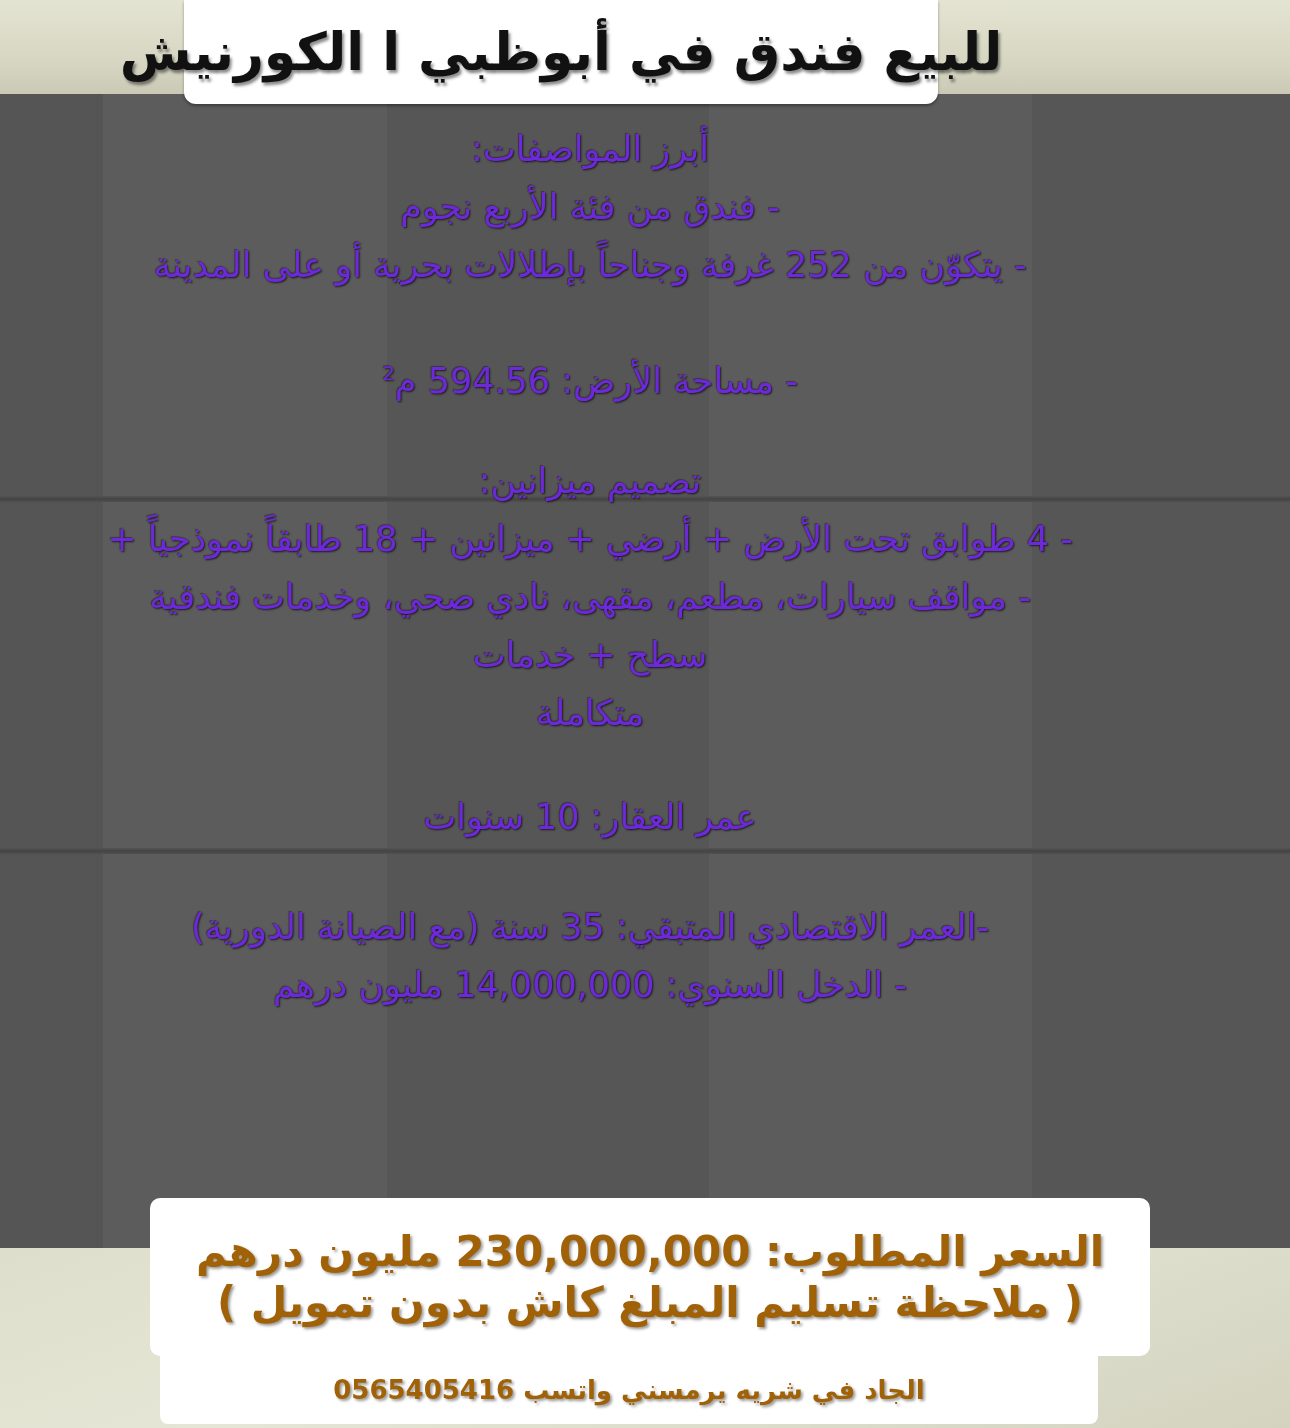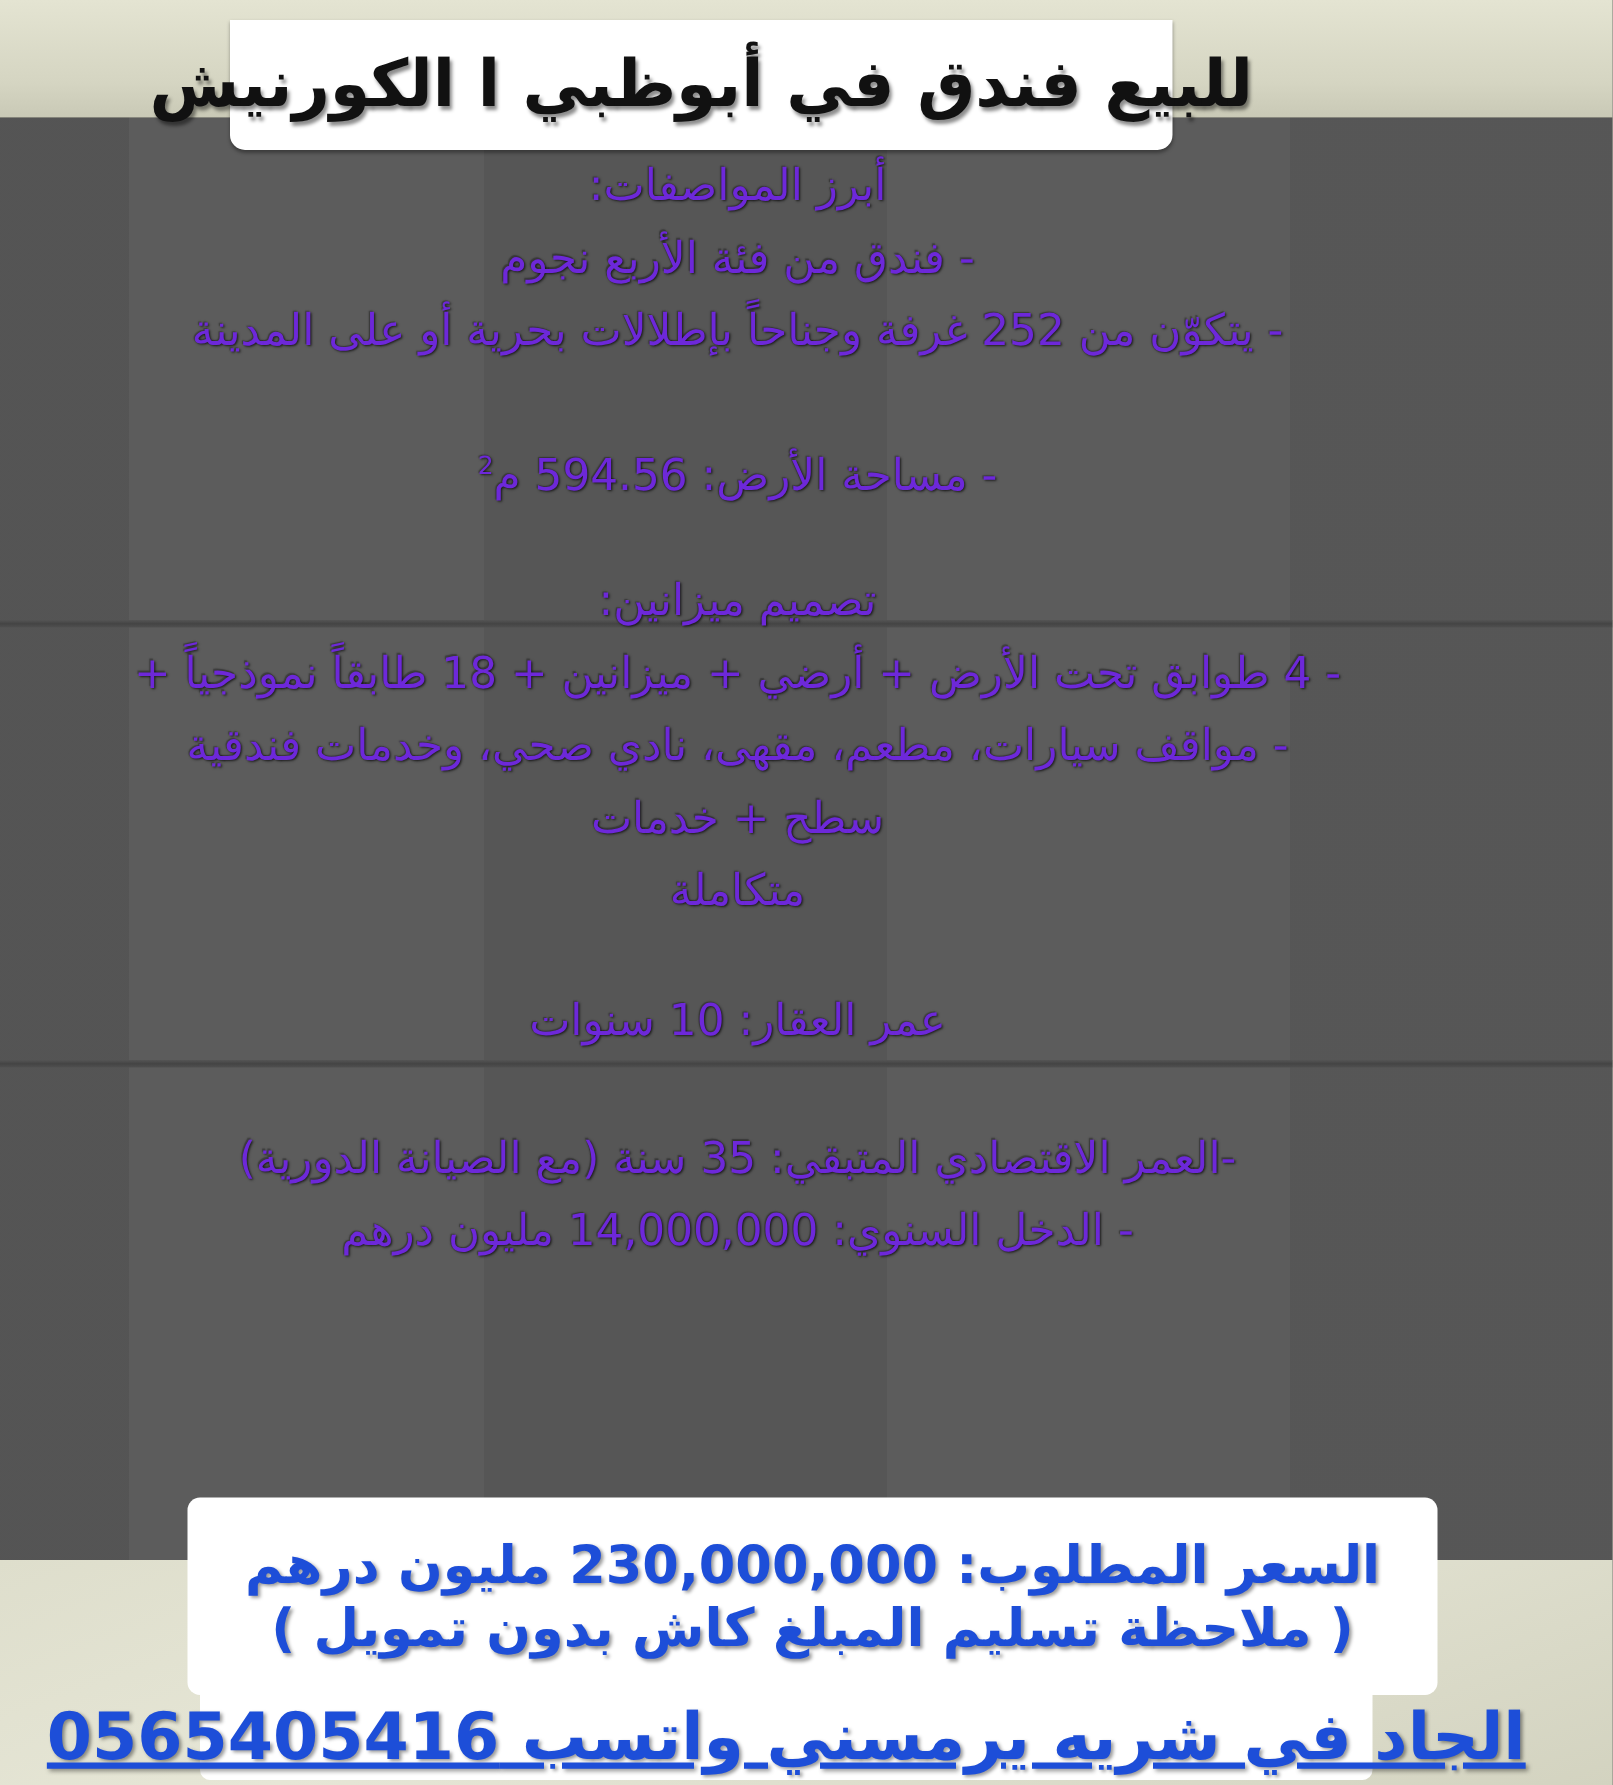--- a/index.html
+++ b/index.html
@@ -13,43 +13,43 @@
     border-bottom:2px solid #9d9d88; }
   .dark-panel { position:absolute; left:0; top:94px; width:1290px; height:1154px;
     background:
       linear-gradient(90deg, rgba(0,0,0,0.05) 0 8%, rgba(255,255,255,0.02) 8% 30%, rgba(0,0,0,0.04) 30% 55%, rgba(255,255,255,0.02) 55% 80%, rgba(0,0,0,0.03) 80% 100%),
       #595959; }
   .seam { position:absolute; left:0; width:1290px; height:6px;
     background:linear-gradient(180deg,#545454,#444,#505050); }
   .cream-bottom { position:absolute; left:0; top:1248px; width:1290px; height:180px;
     background:linear-gradient(160deg,#dedecc 0%,#e6e6d6 40%,#d3d3c0 100%); }
 
-  .title-box { position:absolute; left:184px; top:16px; width:754px; height:104px;
+  .title-box { position:absolute; left:184px; top:0; width:754px; height:104px;
     background:#fff; border-radius:0 0 12px 12px;
     display:flex; align-items:center; justify-content:center;
     box-shadow:0 2px 3px rgba(0,0,0,0.35); }
   .title-text { direction:rtl; font-family:"DejaVu Sans",sans-serif; font-weight:bold;
     font-size:52px; color:#111; text-shadow:2px 3px 3px rgba(0,0,0,0.45); white-space:nowrap; }
 
   .content { position:absolute; left:0; top:120px; width:1180px; direction:rtl; text-align:center;
     color:#6d28d9; font-family:"DejaVu Sans",sans-serif; font-size:35px; line-height:58px;
     text-shadow:1px 1px 2px rgba(0,0,0,0.7), -1px -1px 1px rgba(0,0,0,0.35); }
   .content .line { display:block; white-space:nowrap; }
   .content .gap { display:block; height:58px; }
   sup { font-size:20px; vertical-align:super; line-height:0; }
 
   .price-box { position:absolute; left:150px; top:1198px; width:1000px; height:158px;
     background:#fff; border-radius:10px;
     display:flex; flex-direction:column; align-items:center; justify-content:center; gap:2px; }
   .phone-box { position:absolute; left:160px; top:1356px; width:938px; height:68px;
     background:#fff; border-radius:0 0 8px 8px;
     display:flex; align-items:center; justify-content:center; }
   .bold-black { direction:rtl; font-family:"DejaVu Sans",sans-serif; font-weight:bold;
-    font-size:42px; color:#1d4ed8; white-space:nowrap; text-shadow:2px 2px 3px rgba(0,0,0,0.4); }
-  .phone-box .bold-black { font-size:52px;text-decoration:underline; }
+    font-size:42px; color:#a16207; white-space:nowrap; text-shadow:2px 2px 3px rgba(0,0,0,0.4); }
+  .phone-box .bold-black { font-size:26px; }
 </style>
 </head>
 <body>
 
 <div class="cream-top"></div>
 <div class="dark-panel"></div>
 <div class="seam" style="top:496px"></div>
 <div class="seam" style="top:848px"></div>
 <div class="cream-bottom"></div>
 

